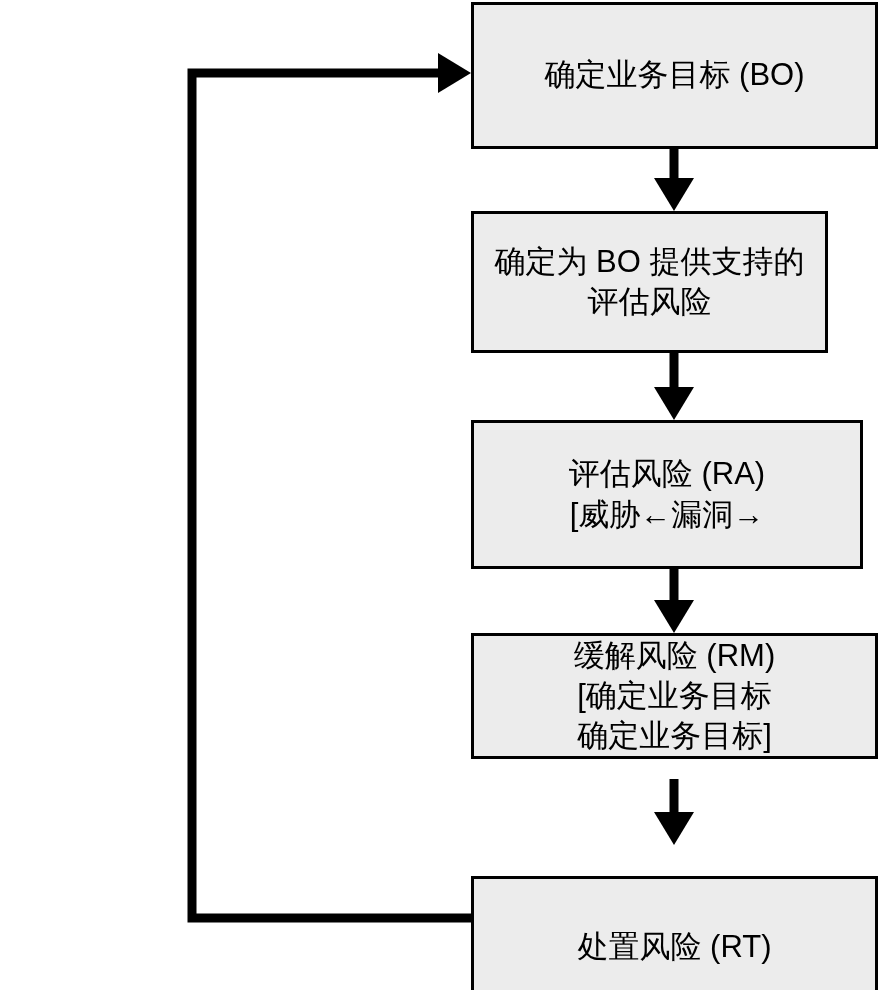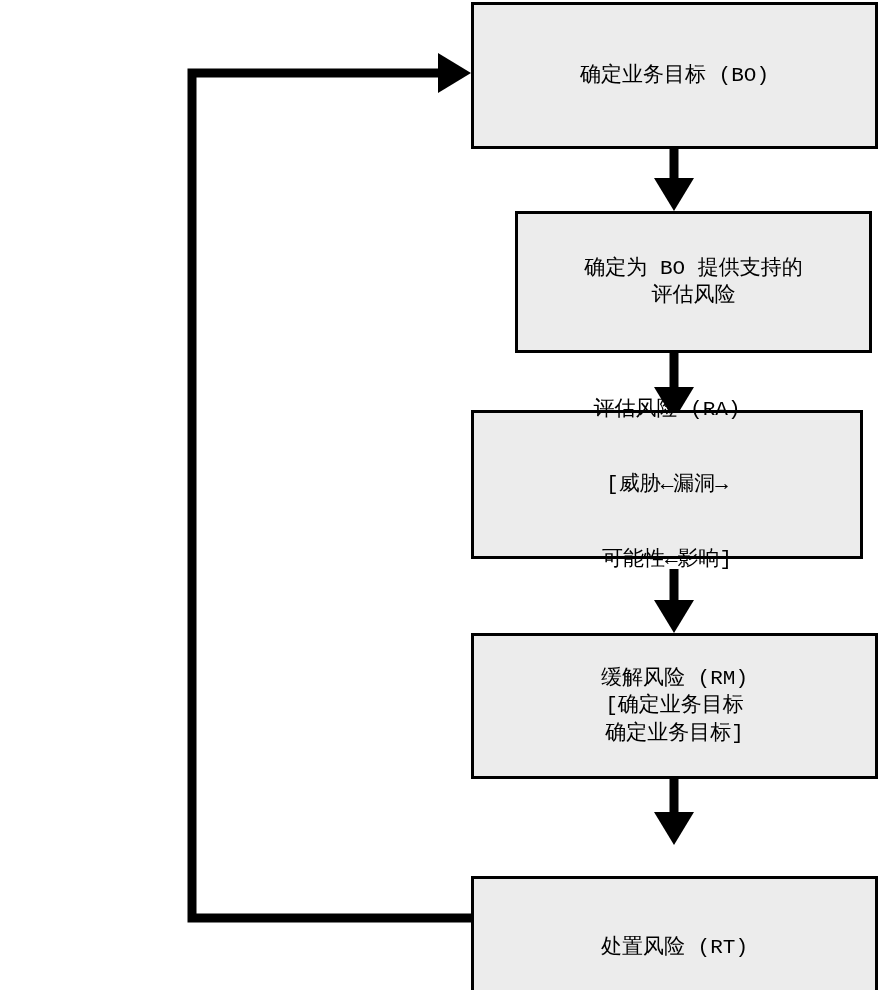--- a/index.html
+++ b/index.html
@@ -29,34 +29,33 @@
     position: absolute;
     box-sizing: border-box;
     background: #ececec;
     border: 3px solid #000000;
     display: flex;
     flex-direction: column;
     align-items: center;
     justify-content: center;
     text-align: center;
     color: #000000;
-    font-size: 21px;
+    font-size: 31px;
     line-height: 1.30;
     z-index: 2;
-    font-family: Liberation Mono, monospace;
   }
   .node .line {
     display: block;
     white-space: nowrap;
   }
   
   #node-bo      { left: 471px; top: 2px;   width: 407px; height: 147px; }
-  #node-assets  { left: 471px; top: 211px; width: 357px; height: 142px; margin-left: 44px; }
-  #node-ra      { left: 471px; top: 410px; width: 392px; height: 149px; gap: 48px; }
-  #node-rm      { left: 471px; top: 633px; width: 407px; height: 146px; }
+  #node-assets  { left: 471px; top: 211px; width: 357px; height: 142px; }
+  #node-ra      { left: 471px; top: 420px; width: 392px; height: 149px; }
+  #node-rm      { left: 471px; top: 633px; width: 407px; height: 126px; }
   #node-rt      { left: 471px; top: 876px; width: 407px; height: 143px; }
   #node-review  { left: 2px;   top: 425px; width: 409px; height: 139px; }
 </style>
 </head>
 <body>
 
 <div id="canvas">
 
   <svg id="edges" viewBox="0 0 880 990" width="880" height="990" xmlns="http://www.w3.org/2000/svg">
 
@@ -92,21 +91,20 @@
   </div>
 
   <div class="node" id="node-assets">
     <span class="line">确定为 BO 提供支持的</span>
     <span class="line">评估风险</span>
   </div>
 
   <div class="node" id="node-ra">
     <span class="line">评估风险 (RA)</span>
     <span class="line">[威胁←漏洞→</span>
-    <span class="line">可能性←影响]</span>
   </div>
 
   <div class="node" id="node-rm">
     <span class="line">缓解风险 (RM)</span>
     <span class="line">[确定业务目标</span>
     <span class="line">确定业务目标]</span>
   </div>
 
   <div class="node" id="node-rt">
     <span class="line">处置风险 (RT)</span>

